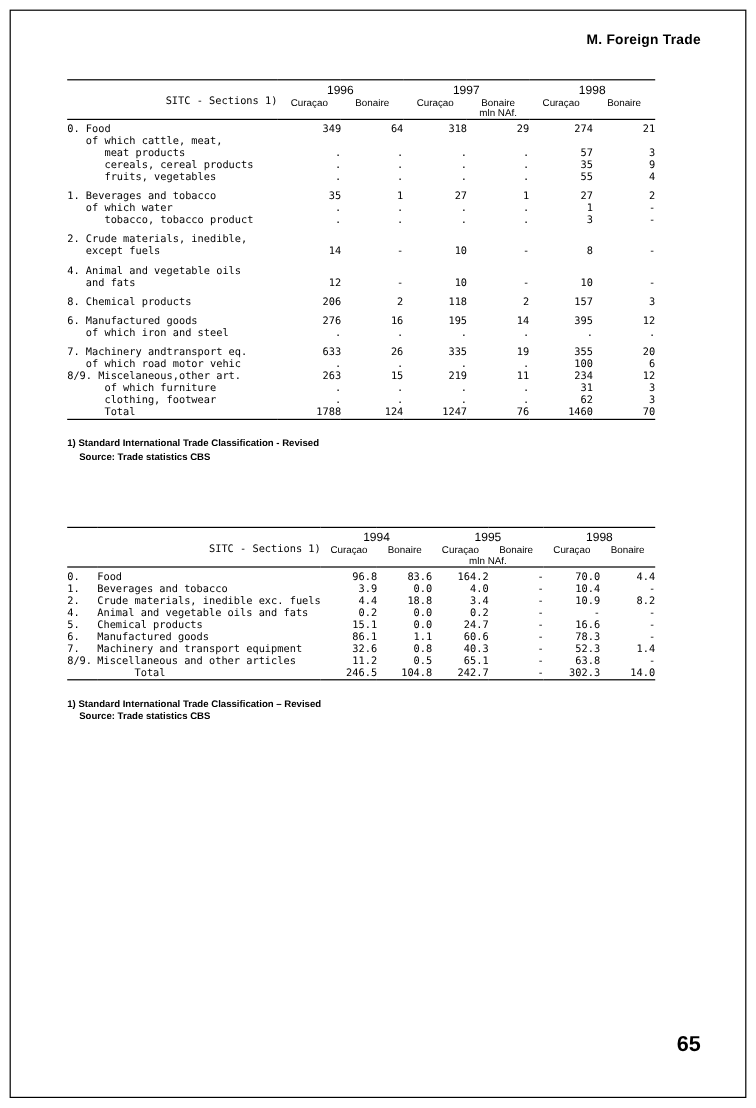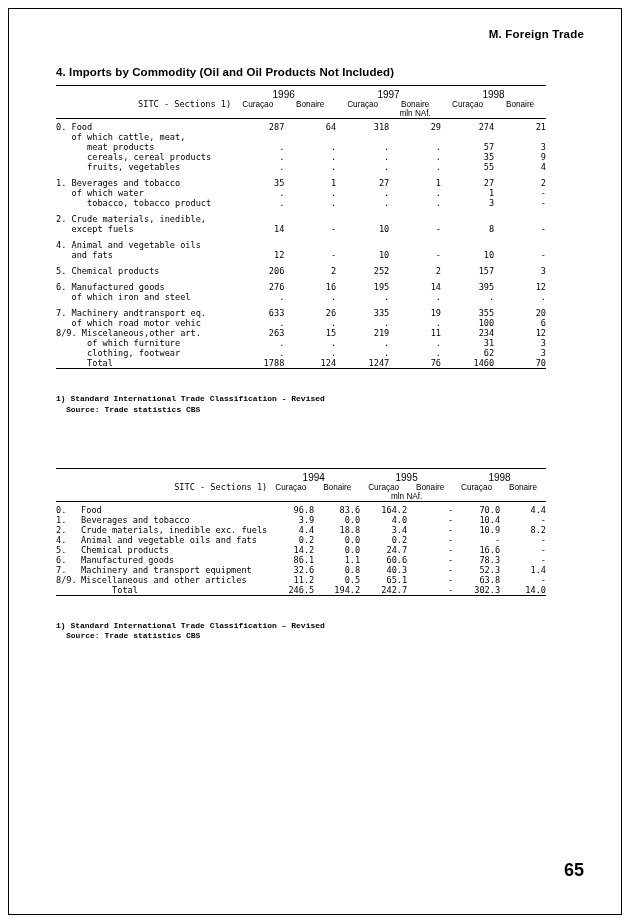--- a/index.html
+++ b/index.html
@@ -120,22 +120,22 @@
     padding-bottom: 1.1px;
   }
   .spacer td {
     height: 6px;
   }
   .total-row td {
     padding-top: 5px;
     padding-bottom: 2px;
   }
   .footnote {
-    margin-top: 22px;
-    font-family: Liberation Mono, monospace;
+    margin-top: 12px;
+    font-family: Liberation Sans, sans-serif;
     font-size: 8px;
     font-weight: bold;
     line-height: 1.35;
   }
   .footnote .src {
     padding-left: 10px;
     display: block;
   }
   .block2 {
     margin-top: 52px;
@@ -159,21 +159,20 @@
 </head>
 <body>
 
 <div class="page">
   <div class="page-border"></div>
 
   <div class="running-head">M. Foreign Trade</div>
 
   <div class="content">
 
-    <div class="table-title">4. Imports by Commodity (Oil and Oil Products Not Included)</div>
 
     <table class="tbl">
       <colgroup>
         <col class="c-lab">
           <col class="c-n">
           <col class="c-n2">
         <col class="c-n">
           <col class="c-n2">
         <col class="c-n">
           <col class="c-n2">
@@ -205,21 +204,21 @@
         <td></td>
             <td></td>
       </tr>
       <tr class="rule-mid">
             <td colspan="7"></td>
           </tr>
       </tbody>
         <tbody id="imports-body">
           <tr class="row">
             <td class="lbl">0. Food</td>
-            <td class="num">287</td>
+            <td class="num">349</td>
             <td class="num">64</td>
             <td class="num">318</td>
             <td class="num">29</td>
             <td class="num">274</td>
             <td class="num">21</td>
           </tr>
           <tr class="row">
             <td class="lbl">   of which cattle, meat,</td>
             <td class="num"></td>
             <td class="num"></td>
@@ -348,24 +347,24 @@
           <tr class="spacer">
             <td class="lbl"></td>
             <td class="num"></td>
             <td class="num"></td>
             <td class="num"></td>
             <td class="num"></td>
             <td class="num"></td>
             <td class="num"></td>
           </tr>
           <tr class="row">
-            <td class="lbl">5. Chemical products</td>
+            <td class="lbl">8. Chemical products</td>
             <td class="num">206</td>
             <td class="num">2</td>
-            <td class="num">252</td>
+            <td class="num">118</td>
             <td class="num">2</td>
             <td class="num">157</td>
             <td class="num">3</td>
           </tr>
           <tr class="spacer">
             <td class="lbl"></td>
             <td class="num"></td>
             <td class="num"></td>
             <td class="num"></td>
             <td class="num"></td>
@@ -547,21 +546,21 @@
               <td class="num">0.2</td>
               <td class="num">0.0</td>
               <td class="num">0.2</td>
               <td class="num">-</td>
               <td class="num">-</td>
               <td class="num">-</td>
             </tr>
             <tr class="row">
               <td class="lbl">5.</td>
               <td class="lbl">Chemical products</td>
-              <td class="num">14.2</td>
+              <td class="num">15.1</td>
               <td class="num">0.0</td>
               <td class="num">24.7</td>
               <td class="num">-</td>
               <td class="num">16.6</td>
               <td class="num">-</td>
             </tr>
             <tr class="row">
               <td class="lbl">6.</td>
               <td class="lbl">Manufactured goods</td>
               <td class="num">86.1</td>
@@ -590,21 +589,21 @@
               <td class="num">-</td>
               <td class="num">63.8</td>
               <td class="num">-</td>
             </tr>
           </tbody>
         <tbody>
             <tr class="total-row">
           <td></td>
           <td class="lbl">      Total</td>
           <td class="num">246.5</td>
-          <td class="num">194.2</td>
+          <td class="num">104.8</td>
           <td class="num">242.7</td>
           <td class="num">-</td>
           <td class="num">302.3</td>
           <td class="num">14.0</td>
         </tr>
         <tr class="rule-bot">
               <td colspan="8"></td>
             </tr>
       </tbody>
         </table>

